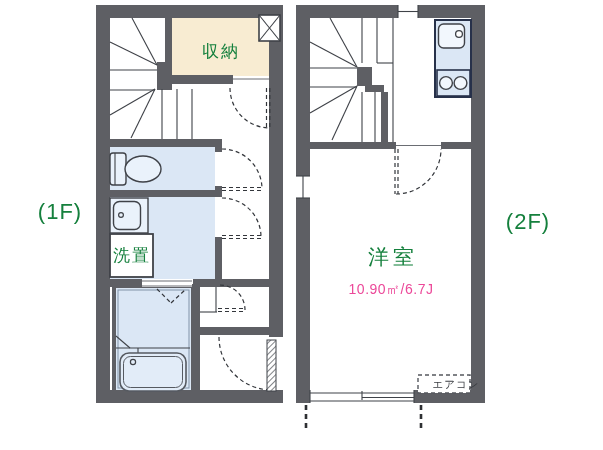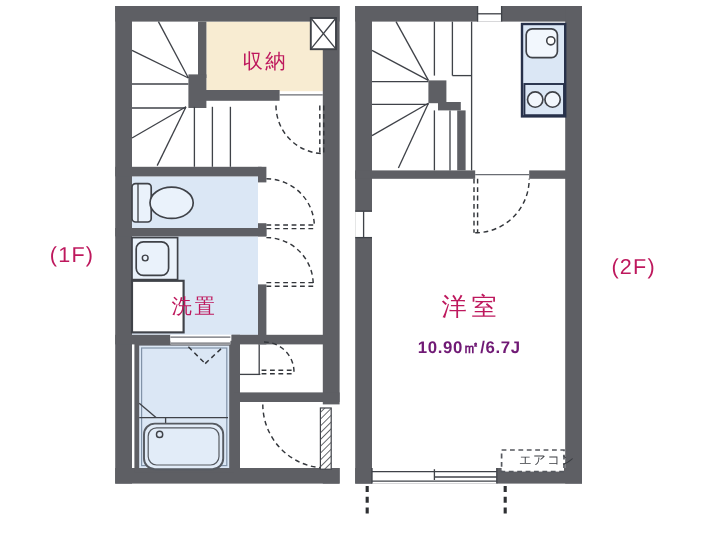--- a/index.html
+++ b/index.html
@@ -18,26 +18,26 @@
   #plan1f{left:96px;top:5px;}
   #plan2f{left:296px;top:5px;}
   .wall{fill:var(--wall);stroke:none;}
   .roomblue{fill:var(--room-blue);}
   .cream{fill:var(--storage-cream);}
   .ln{stroke:var(--line);stroke-width:1.1;fill:none;stroke-linecap:butt;}
   .thin{stroke:#6a6d73;stroke-width:1;fill:none;}
   .dash{stroke:#33363b;stroke-width:1.2;fill:none;stroke-dasharray:4 3;}
   .fix{fill:var(--fixture-fill);stroke:var(--line);stroke-width:1.4;}
   .kfix{fill:#f2f7fd;stroke:var(--line);stroke-width:1.4;}
-  .lbl{position:absolute;color:#be185d;white-space:nowrap;transform:translate(-50%,-50%);
+  .lbl{position:absolute;color:#15803d;white-space:nowrap;transform:translate(-50%,-50%);
        text-align:center;line-height:1;}
-  .floor-lbl{font-size:18px;letter-spacing:1px;}
+  .floor-lbl{font-size:22px;letter-spacing:1px;}
   .jp-md{font-size:17px;letter-spacing:2px;}
   .jp-lg{font-size:21px;letter-spacing:4px;}
-  .jp-sm{font-size:14px;letter-spacing:0.5px;color:#701a75;font-weight:bold;}
+  .jp-sm{font-size:14px;letter-spacing:0.5px;color:#ec4899;}
   .jp-xs{font-size:10.5px;letter-spacing:1px;color:#3a3d42;margin-left:12px;}
 </style>
 </head>
 <body>
 
 <div class="stage">
 
   <svg id="plan1f" width="187" height="398" viewBox="0 0 187 398">
     <defs>
       <pattern id="hatch1" width="4" height="4" patternUnits="userSpaceOnUse" patternTransform="rotate(45)">
@@ -237,18 +237,18 @@
       <line class="dash" x1="102" y1="144" x2="102" y2="189"></line>
     </g>
 
     <rect x="122" y="370" width="52" height="18" fill="#ffffff" stroke="#55585e" stroke-width="1.4" stroke-dasharray="4 3"></rect>
   </svg>
 
   <div class="lbl floor-lbl" style="left:60px;top:212px;">(1F)</div>
   <div class="lbl floor-lbl" style="left:528px;top:222px;">(2F)</div>
 
   <div class="lbl jp-md" style="left:221px;top:51px;">収納</div>
-  <div class="lbl jp-md" style="left:132px;top:255px;margin-left:30px;">洗置</div>
+  <div class="lbl jp-md" style="left:132px;top:255px;">洗置</div>
 
   <div class="lbl jp-lg" style="left:393px;top:256px;">洋室</div>
   <div class="lbl jp-sm" style="left:391px;top:289px;">10.90㎡/6.7J</div>
   <div class="lbl jp-xs" style="left:444px;top:384px;">エアコン</div>
 </div>
 
 </body></html>

